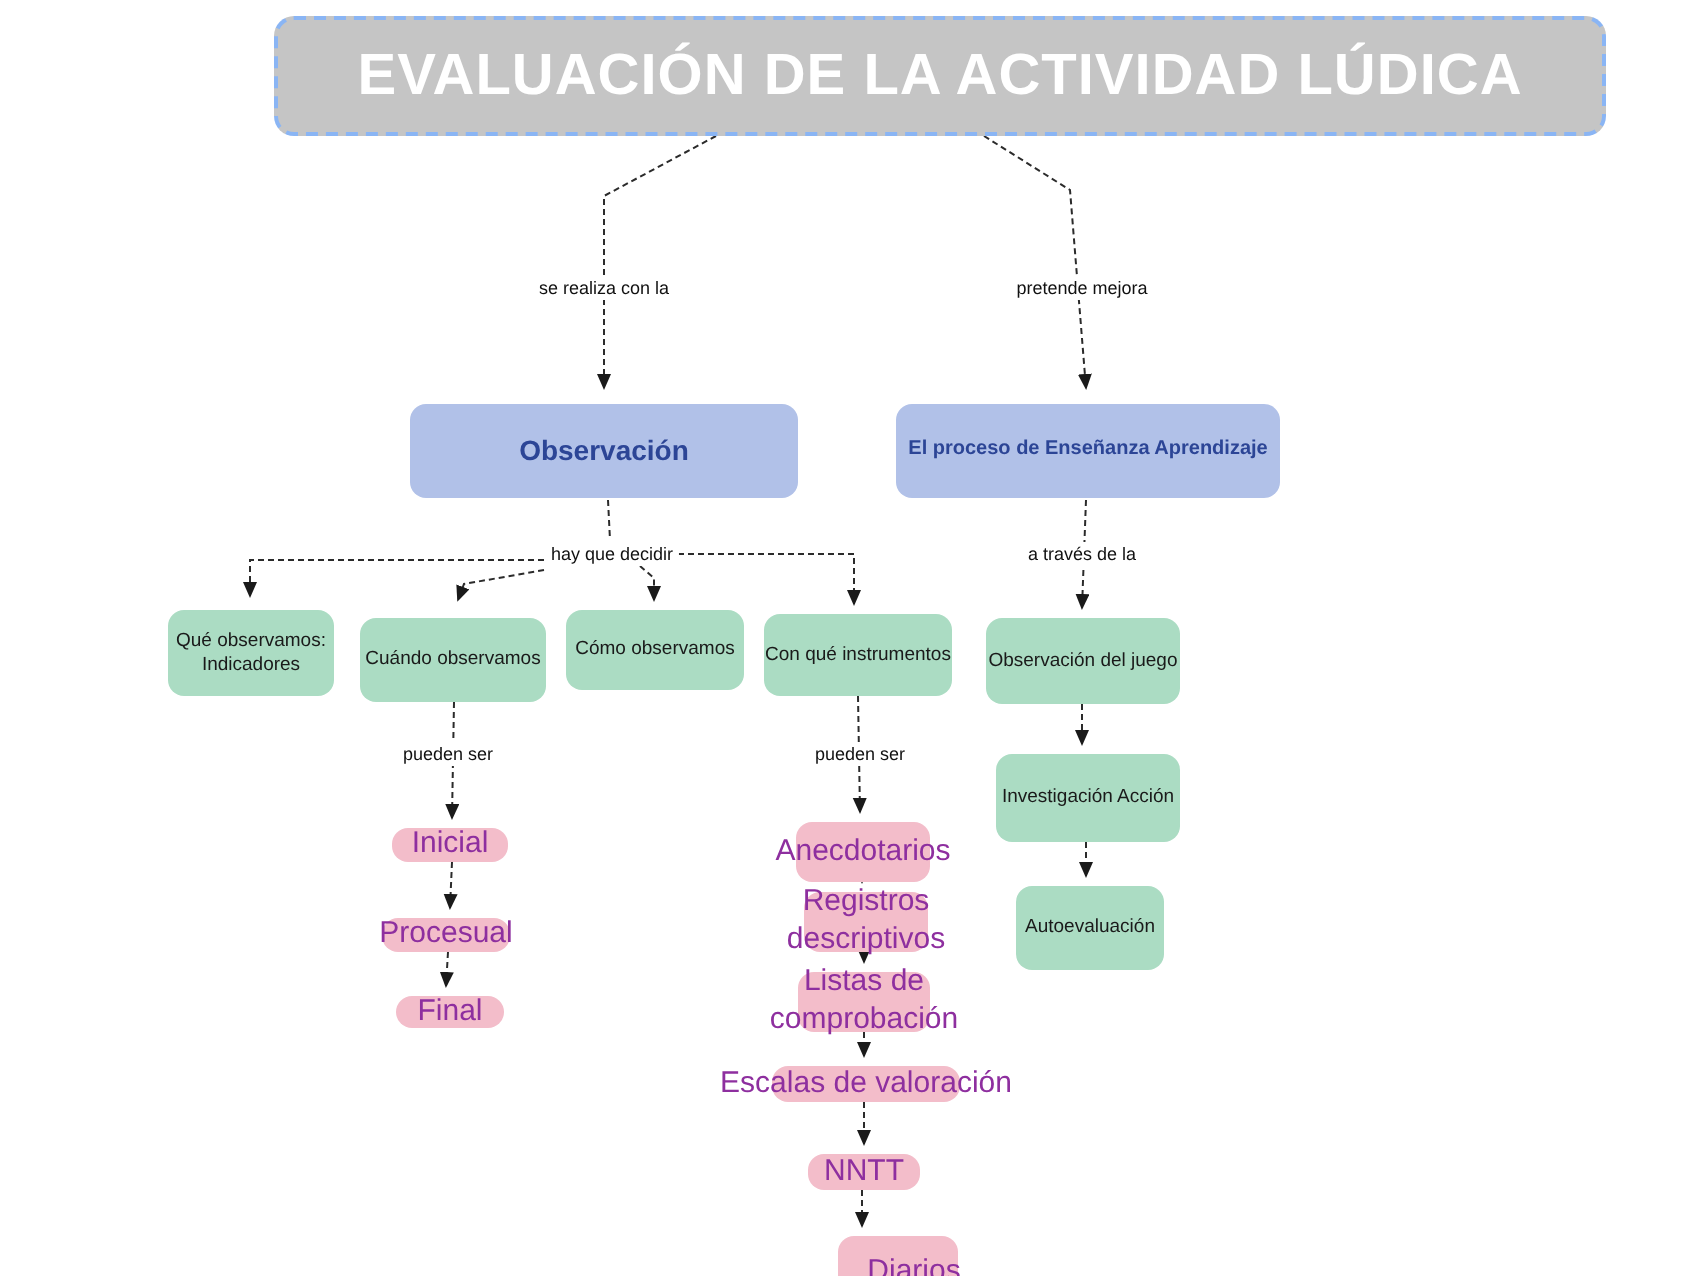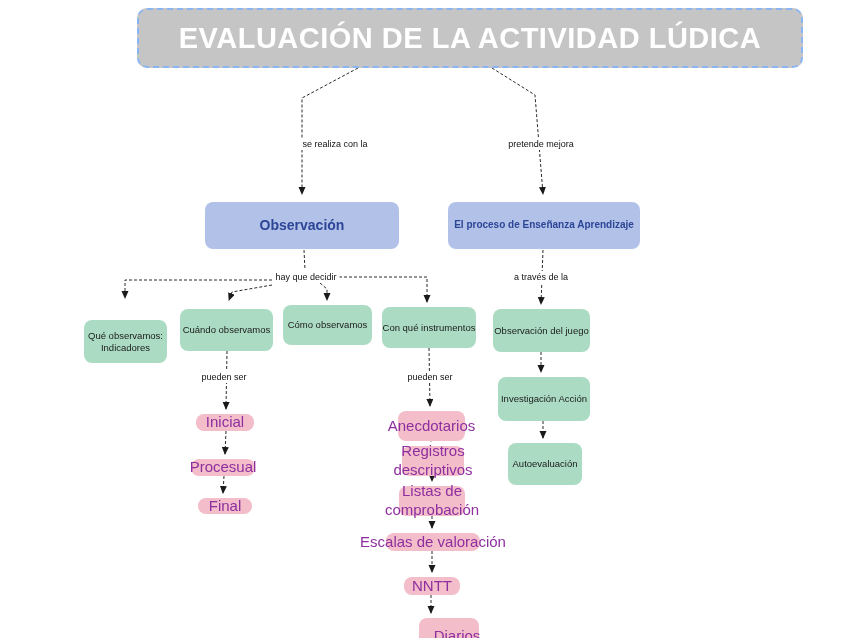--- a/index.html
+++ b/index.html
@@ -21,37 +21,37 @@
   .green{background:var(--green-fill);color:var(--green-text);font-size:9.5px;white-space:nowrap;}
   .pink{background:var(--pink-fill);color:var(--pink-text);font-size:15px;}
   .edge-label{
     position:absolute;transform:translate(-50%,-50%);background:#ffffff;
     color:#111;font-size:9px;padding:1px 3px;white-space:nowrap;z-index:3;
   }
   .node{z-index:2;}
   
   .n-obs{left:205px;top:202px;width:194px;height:47px;}
   .n-proc{left:448px;top:202px;width:192px;height:47px;font-size:10px;white-space:nowrap;}
-  .n-que{left:84px;top:305px;width:83px;height:43px;white-space:normal;padding:2px 0;margin-top:15px;}
+  .n-que{left:84px;top:305px;width:83px;height:43px;white-space:normal;padding:2px 0;}
   .n-cuando{left:180px;top:309px;width:93px;height:42px;}
   .n-como{left:283px;top:305px;width:89px;height:40px;}
   .n-con{left:382px;top:307px;width:94px;height:41px;}
   .n-juego{left:493px;top:309px;width:97px;height:43px;}
   .n-invest{left:498px;top:377px;width:92px;height:44px;}
   .n-auto{left:508px;top:443px;width:74px;height:42px;}
   .n-inicial{left:196px;top:414px;width:58px;height:17px;}
   .n-procesual{left:191px;top:459px;width:64px;height:17px;text-align:right;}
   .n-final{left:198px;top:498px;width:54px;height:16px;}
   .n-anec{left:398px;top:411px;width:67px;height:30px;}
   .n-reg{left:402px;top:446px;width:62px;height:30px;}
   .n-listas{left:399px;top:486px;width:66px;height:30px;}
   .n-escalas{left:386px;top:533px;width:94px;height:18px;white-space:nowrap;}
   .n-nntt{left:404px;top:577px;width:56px;height:18px;}
   .n-diarios{left:419px;top:618px;width:60px;height:36px;padding-left:16px;}
-  .l-realiza{left:302px;top:144px;margin-left:33px;}
+  .l-realiza{left:302px;top:144px;}
   .l-pretende{left:541px;top:144px;}
   .l-decidir{left:306px;top:277px;}
   .l-traves{left:541px;top:277px;}
   .l-pueden1{left:224px;top:377px;}
   .l-pueden2{left:430px;top:377px;}
 </style>
 </head>
 <body>
 
 <div class="canvas">

